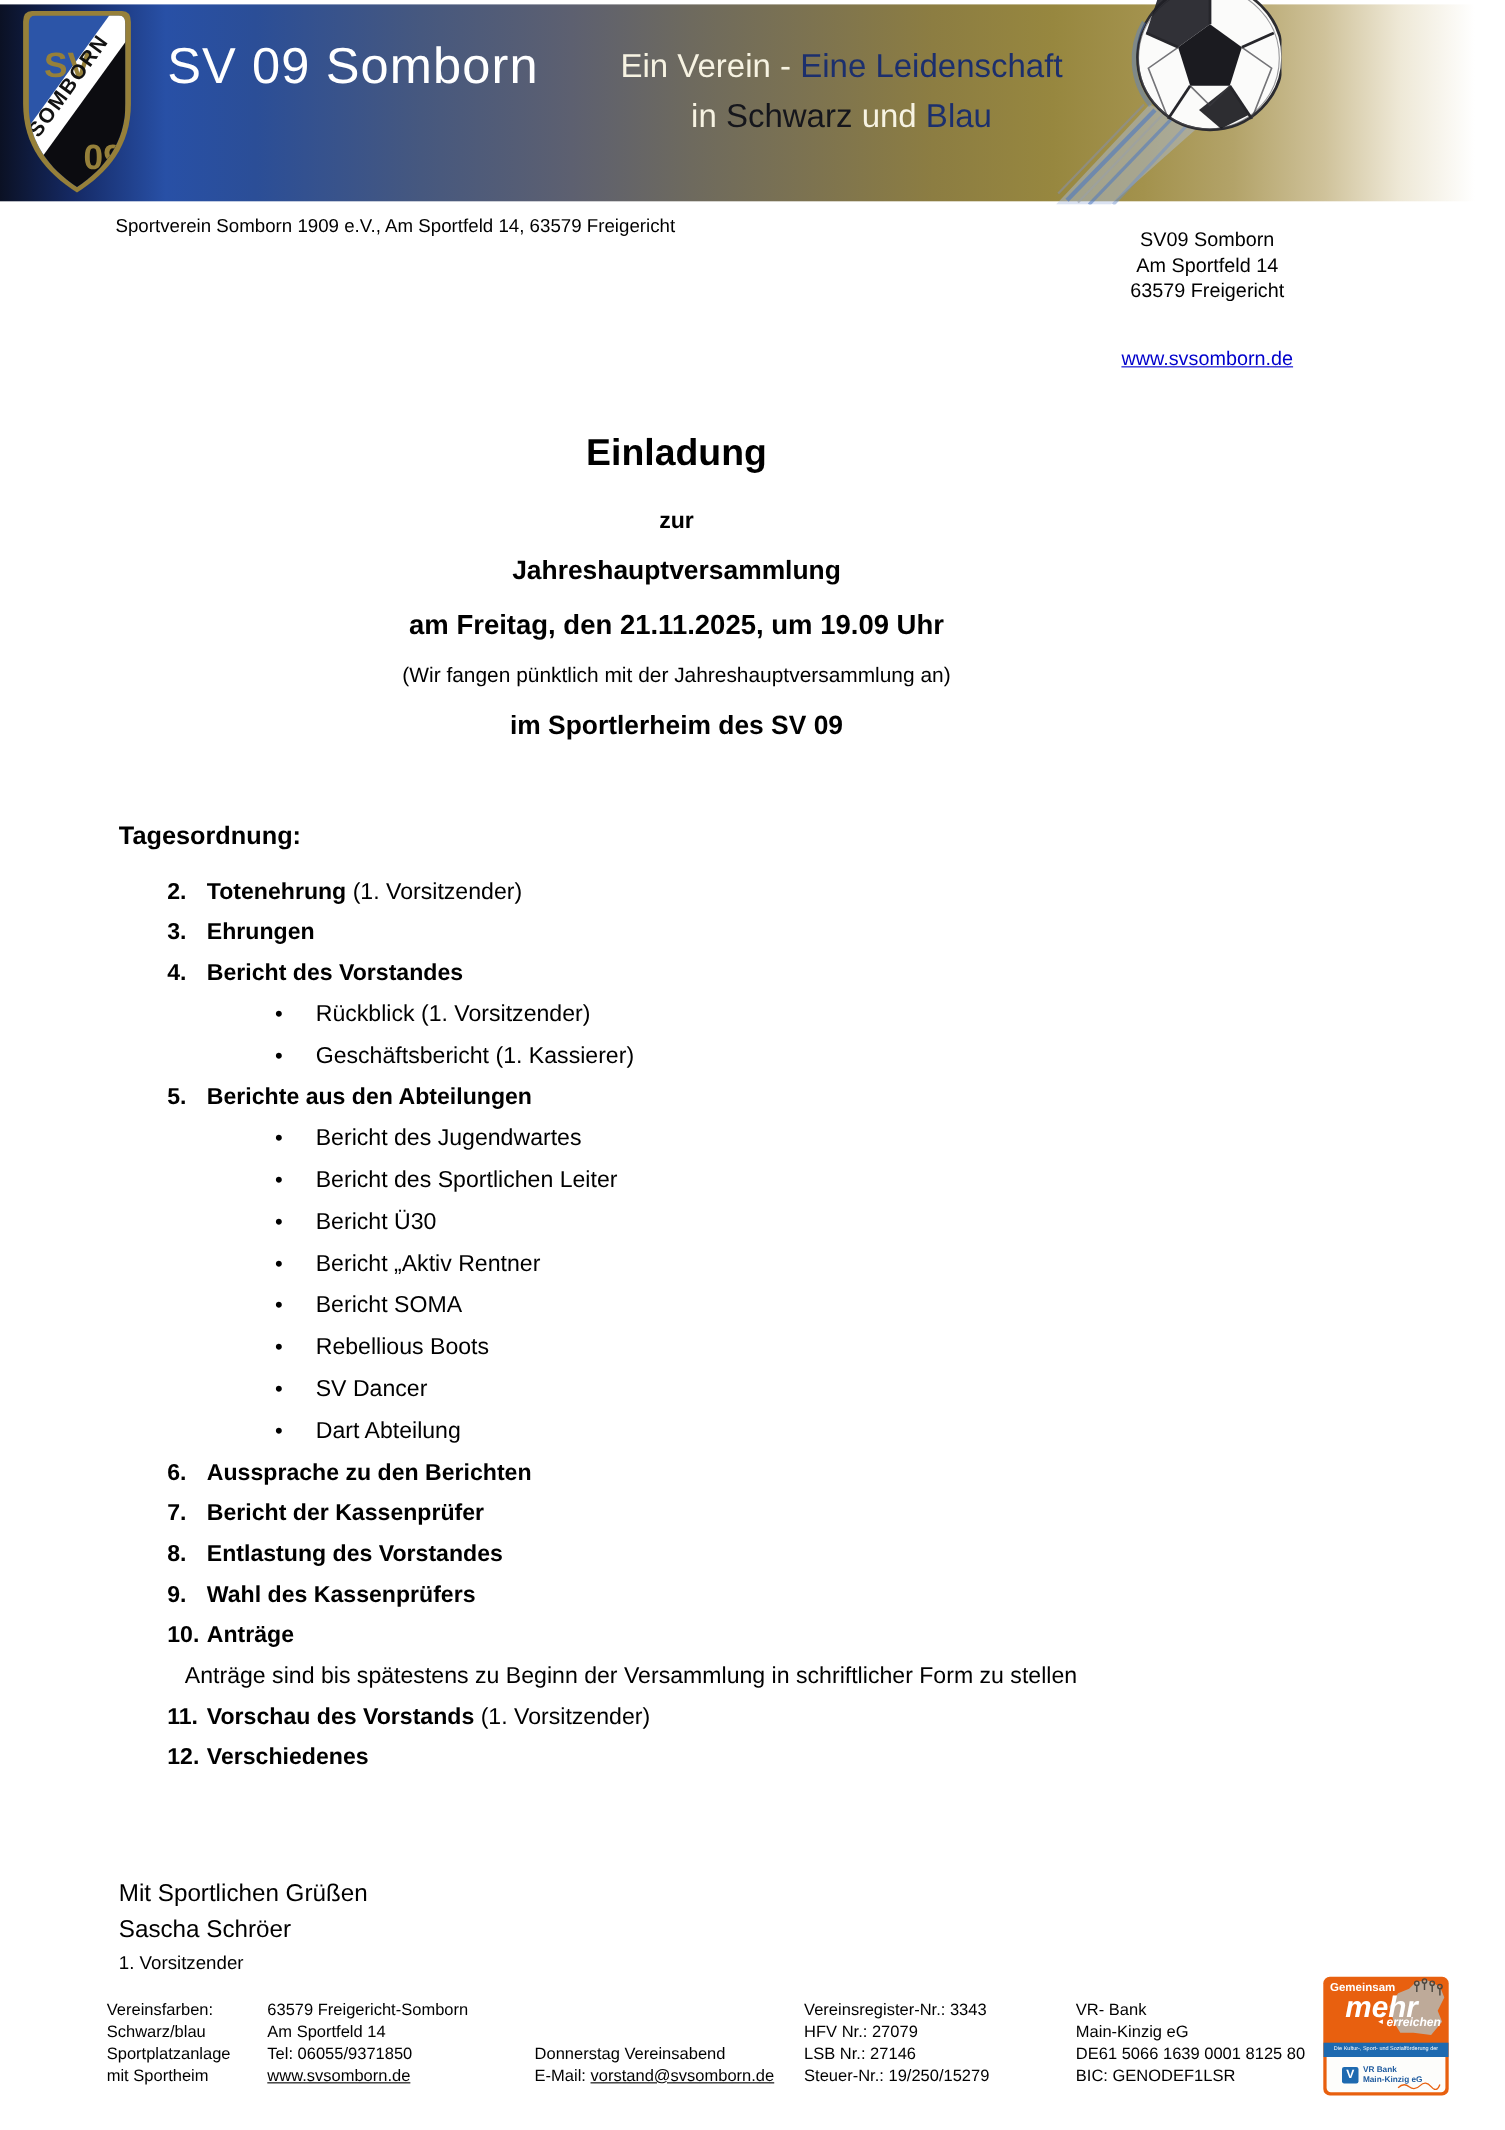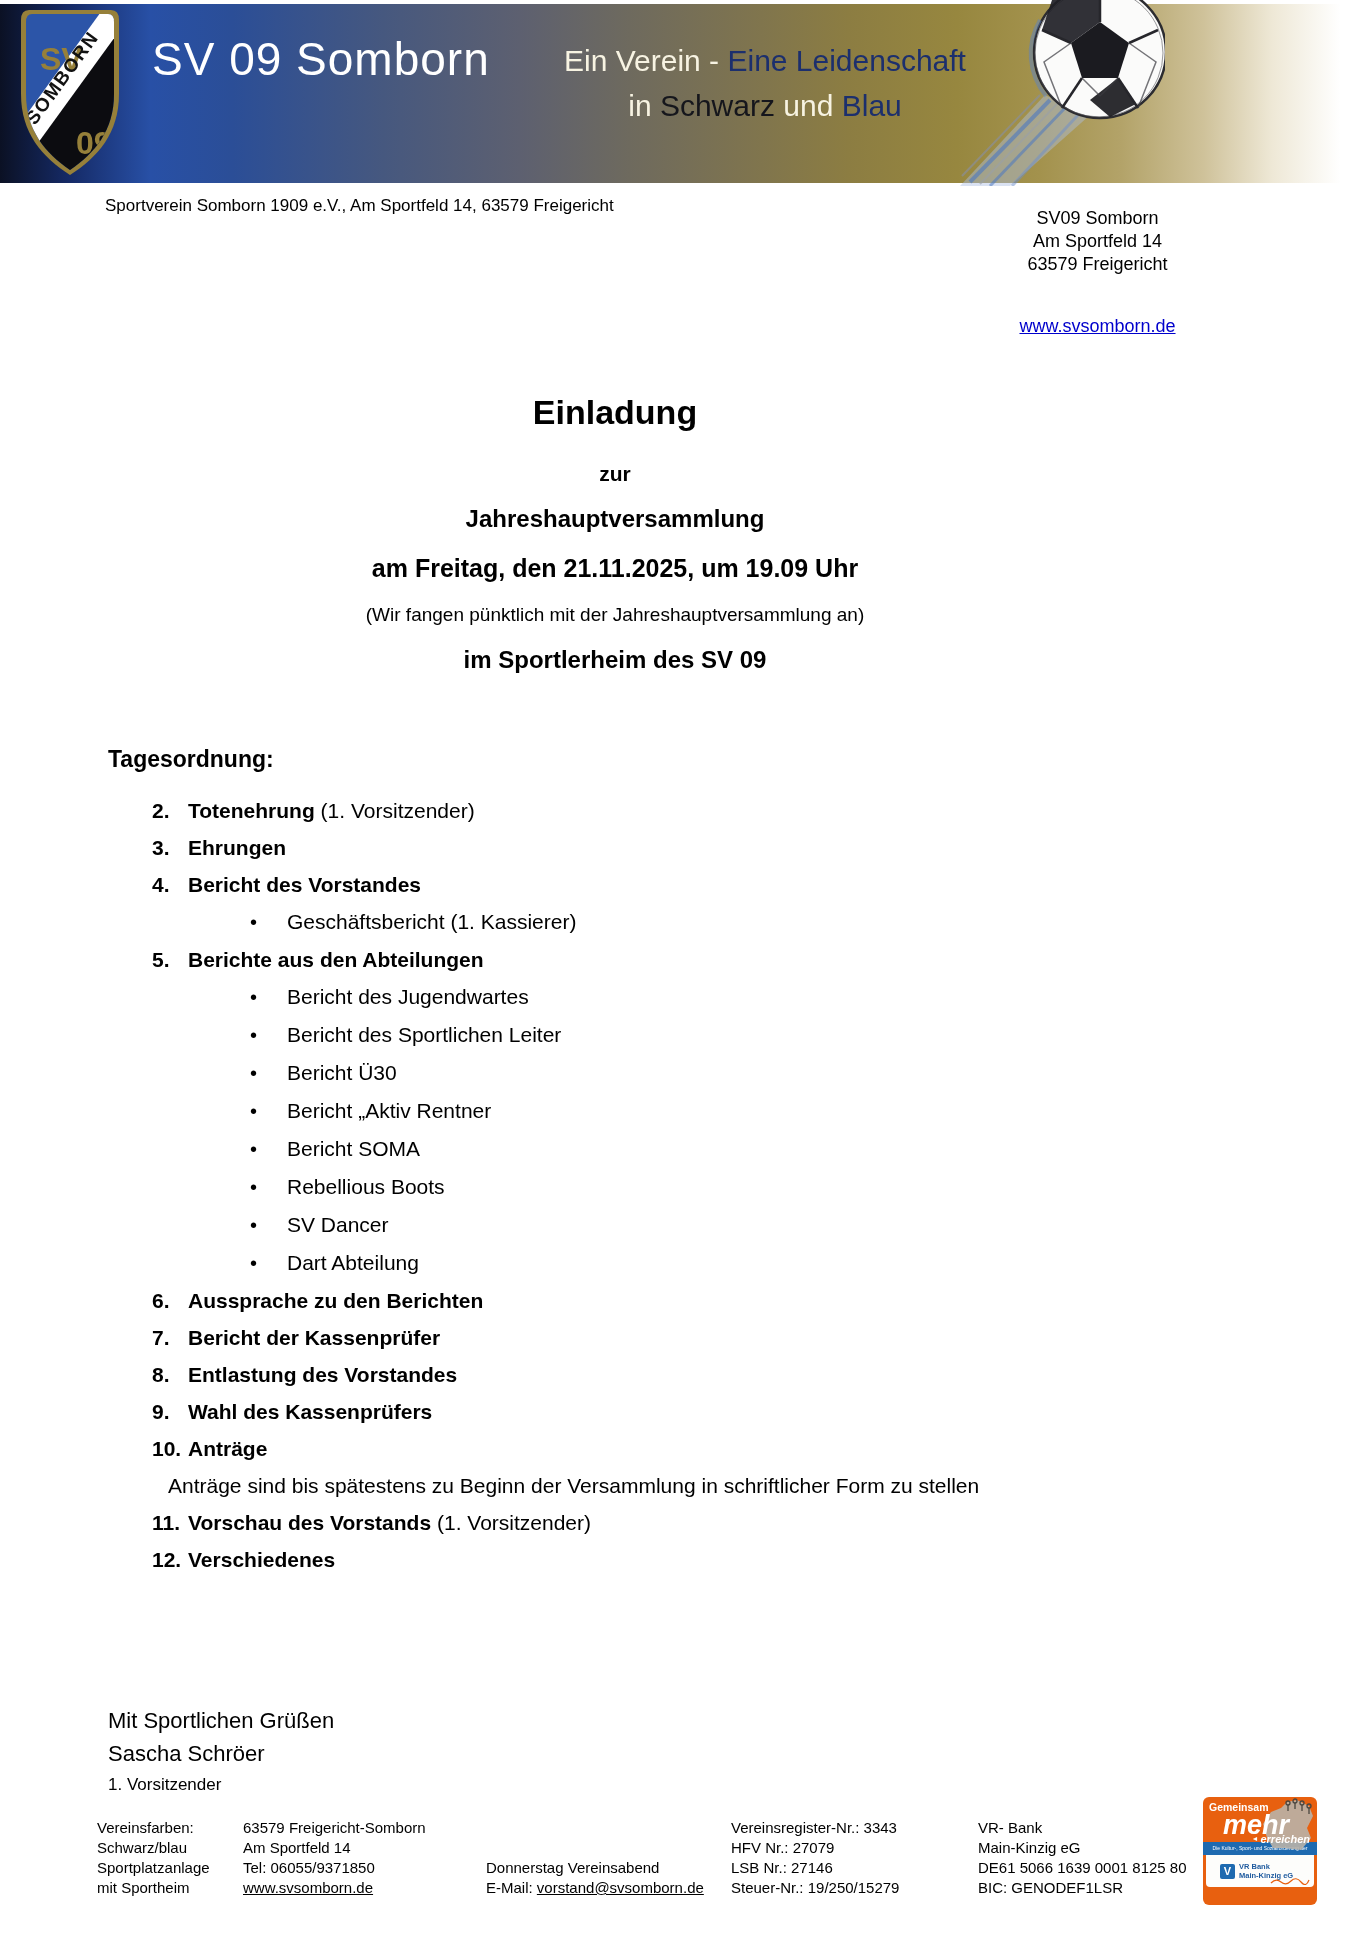--- a/index.html
+++ b/index.html
@@ -54,21 +54,21 @@
   .closing-3{position:absolute;left:108px;top:1775px;font-size:17px;}
 
   
   .f-col{position:absolute;top:1818px;font-size:15px;line-height:20px;white-space:nowrap;}
   .f-col a{color:#000;text-decoration:underline;}
   .f-meeting{top:1858px;}
 
   
   .badge{position:absolute;left:1203px;top:1797px;width:114px;height:108px;
     background:#e8600f;border-radius:6px;overflow:hidden;}
-  .badge-top{position:relative;height:45px;color:#fff;}
+  .badge-top{position:relative;height:60px;color:#fff;}
   .badge-map{position:absolute;right:2px;top:1px;}
   .badge-word1{position:relative;font-size:10.5px;font-weight:bold;padding:4px 0 0 6px;z-index:2;}
   .badge-word2{position:relative;font-size:27px;font-weight:bold;font-style:italic;
     line-height:24px;padding-left:20px;z-index:2;}
   .badge-word3{position:relative;font-size:11px;font-weight:bold;font-style:italic;
     text-align:right;padding-right:7px;margin-top:-4px;z-index:2;}
   .badge-word3::before{content:"◄";font-size:7px;vertical-align:2px;margin-right:2px;}
   .badge-stripe{height:13px;background:#1e6ab0;color:#fff;font-size:5px;
     line-height:13px;text-align:center;white-space:nowrap;overflow:hidden;}
   .badge-bank{position:relative;height:32px;margin:0 3px 3px;background:#fdfdfb;
@@ -152,20 +152,21 @@
   <div class="centered h-event">Jahreshauptversammlung</div>
   <div class="centered h-date">am Freitag, den 21.11.2025, um 19.09 Uhr</div>
   <div class="centered h-note">(Wir fangen pünktlich mit der Jahreshauptversammlung an)</div>
   <div class="centered h-venue">im Sportlerheim des SV 09</div>
 
   <div class="agenda-heading">Tagesordnung:</div>
   <div class="agenda-list">
       <div class="agenda-row"><span class="agenda-num">2.</span><span class="agenda-text"><span class="agenda-title">Totenehrung</span><span class="agenda-suffix"> (1. Vorsitzender)</span></span></div>
       <div class="agenda-row"><span class="agenda-num">3.</span><span class="agenda-text"><span class="agenda-title">Ehrungen</span></span></div>
       <div class="agenda-row"><span class="agenda-num">4.</span><span class="agenda-text"><span class="agenda-title">Bericht des Vorstandes</span></span></div>
+      <div class="bullet-row"><span class="bullet-dot">•</span><span class="bullet-text">Rückblick (1. Vorsitzender)</span></div>
       <div class="bullet-row"><span class="bullet-dot">•</span><span class="bullet-text">Geschäftsbericht (1. Kassierer)</span></div>
       <div class="agenda-row"><span class="agenda-num">5.</span><span class="agenda-text"><span class="agenda-title">Berichte aus den Abteilungen</span></span></div>
       <div class="bullet-row"><span class="bullet-dot">•</span><span class="bullet-text">Bericht des Jugendwartes</span></div>
       <div class="bullet-row"><span class="bullet-dot">•</span><span class="bullet-text">Bericht des Sportlichen Leiter</span></div>
       <div class="bullet-row"><span class="bullet-dot">•</span><span class="bullet-text">Bericht Ü30</span></div>
       <div class="bullet-row"><span class="bullet-dot">•</span><span class="bullet-text">Bericht „Aktiv Rentner</span></div>
       <div class="bullet-row"><span class="bullet-dot">•</span><span class="bullet-text">Bericht SOMA</span></div>
       <div class="bullet-row"><span class="bullet-dot">•</span><span class="bullet-text">Rebellious Boots</span></div>
       <div class="bullet-row"><span class="bullet-dot">•</span><span class="bullet-text">SV Dancer</span></div>
       <div class="bullet-row"><span class="bullet-dot">•</span><span class="bullet-text">Dart Abteilung</span></div>

